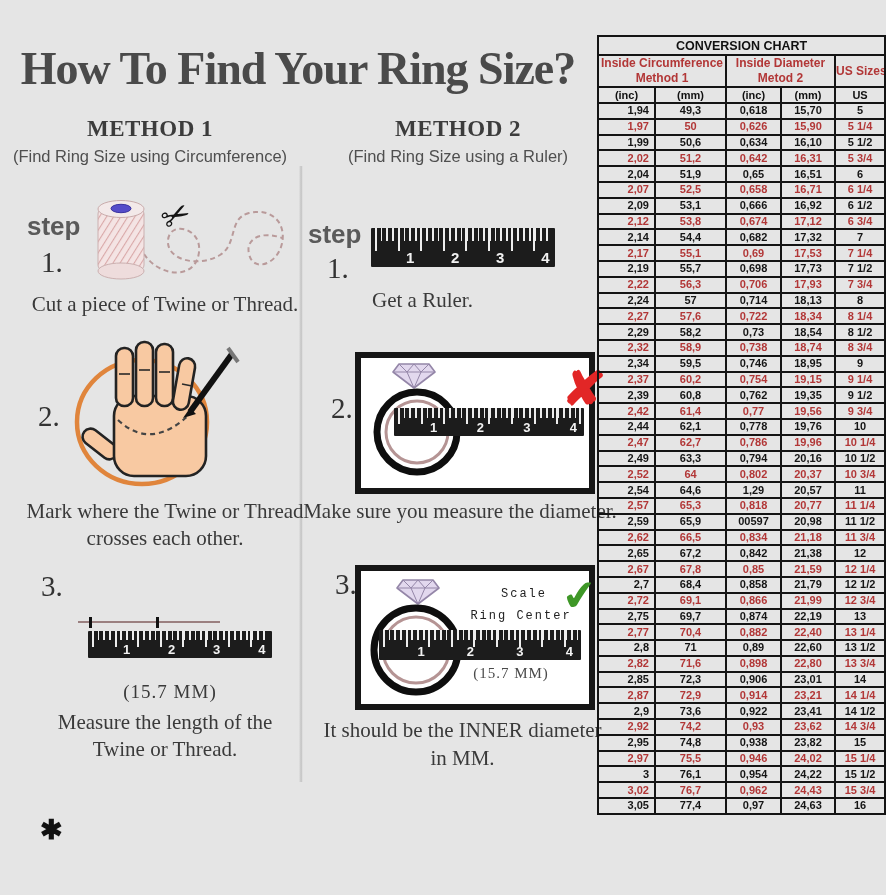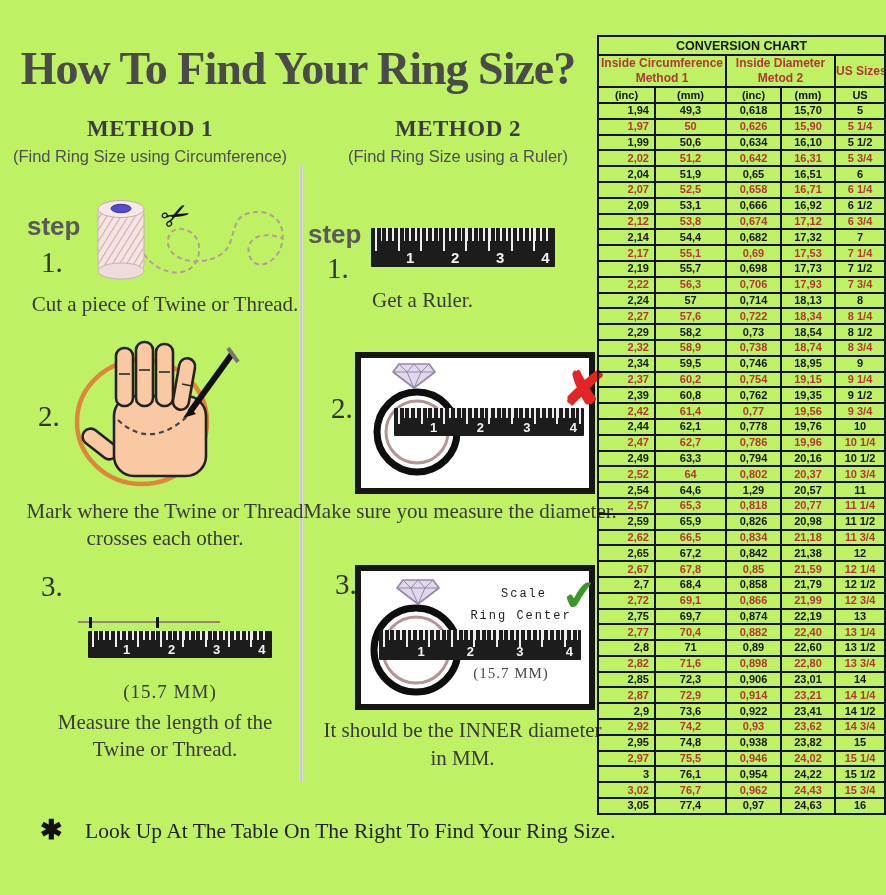--- a/index.html
+++ b/index.html
@@ -1,16 +1,16 @@
 <!DOCTYPE html>
 <html><head>
 <meta charset="utf-8">
 <style>
   html,body{margin:0;padding:0;background:#fff;}
-  .poster{position:relative;width:886px;height:895px;background:#bef264;overflow:hidden;
+  .poster{position:relative;width:886px;height:895px;background:#e5e5e5;overflow:hidden;
           font-family:"Liberation Serif",serif;color:#3d3d3d;}
   .abs{position:absolute;}
   .center{text-align:center;}
   .serif{font-family:"Liberation Serif",serif;}
   .sans{font-family:"Liberation Sans",sans-serif;}
   .mono{font-family:"Liberation Mono",monospace;}
 
   .title{left:0;top:42px;width:596px;font-size:46px;font-weight:bold;color:#4a4a4a;letter-spacing:-1px;}
   .m-head{top:116px;width:300px;font-size:23px;font-weight:bold;color:#3c3c3c;letter-spacing:.5px;}
   .m-sub{top:147px;width:300px;font-size:16.5px;color:#4f4f4f;}
@@ -191,21 +191,20 @@
       <span class="num num3" style="font-size:13px;">3</span>
       <span class="num num4" style="font-size:13px;">4</span>
     </div>
     <div class="abs small-measure serif center" style="left:80px;top:94px;width:140px;">(15.7 MM)</div>
   </div>
 
   <div class="abs caption center" style="left:300px;top:746px;width:325px;">in MM.</div>
   <div class="abs caption center" style="left:300px;top:718px;width:325px;">It should be the INNER diameter</div>
 
   <div class="abs footnote-bullet" style="left:40px;top:814px;">✱</div>
-  <div class="abs footnote-text" style="left:85px;top:819px;">Look Up At The Table On The Right To Find Your Ring Size.</div>
 
   <div class="abs chart-wrap">
     <table class="chart">
       <colgroup>
         <col style="width:57px">
           <col style="width:71px">
           <col style="width:55px">
           <col style="width:54px">
           <col style="width:50px">
       </colgroup>
@@ -411,21 +410,21 @@
           <tr class="row-red">
             <td>2,57</td>
             <td>65,3</td>
             <td>0,818</td>
             <td>20,77</td>
             <td>11 1/4</td>
           </tr>
           <tr class="row-black">
             <td>2,59</td>
             <td>65,9</td>
-            <td>0,826</td>
+            <td>00597</td>
             <td>20,98</td>
             <td>11 1/2</td>
           </tr>
           <tr class="row-red">
             <td>2,62</td>
             <td>66,5</td>
             <td>0,834</td>
             <td>21,18</td>
             <td>11 3/4</td>
           </tr>

